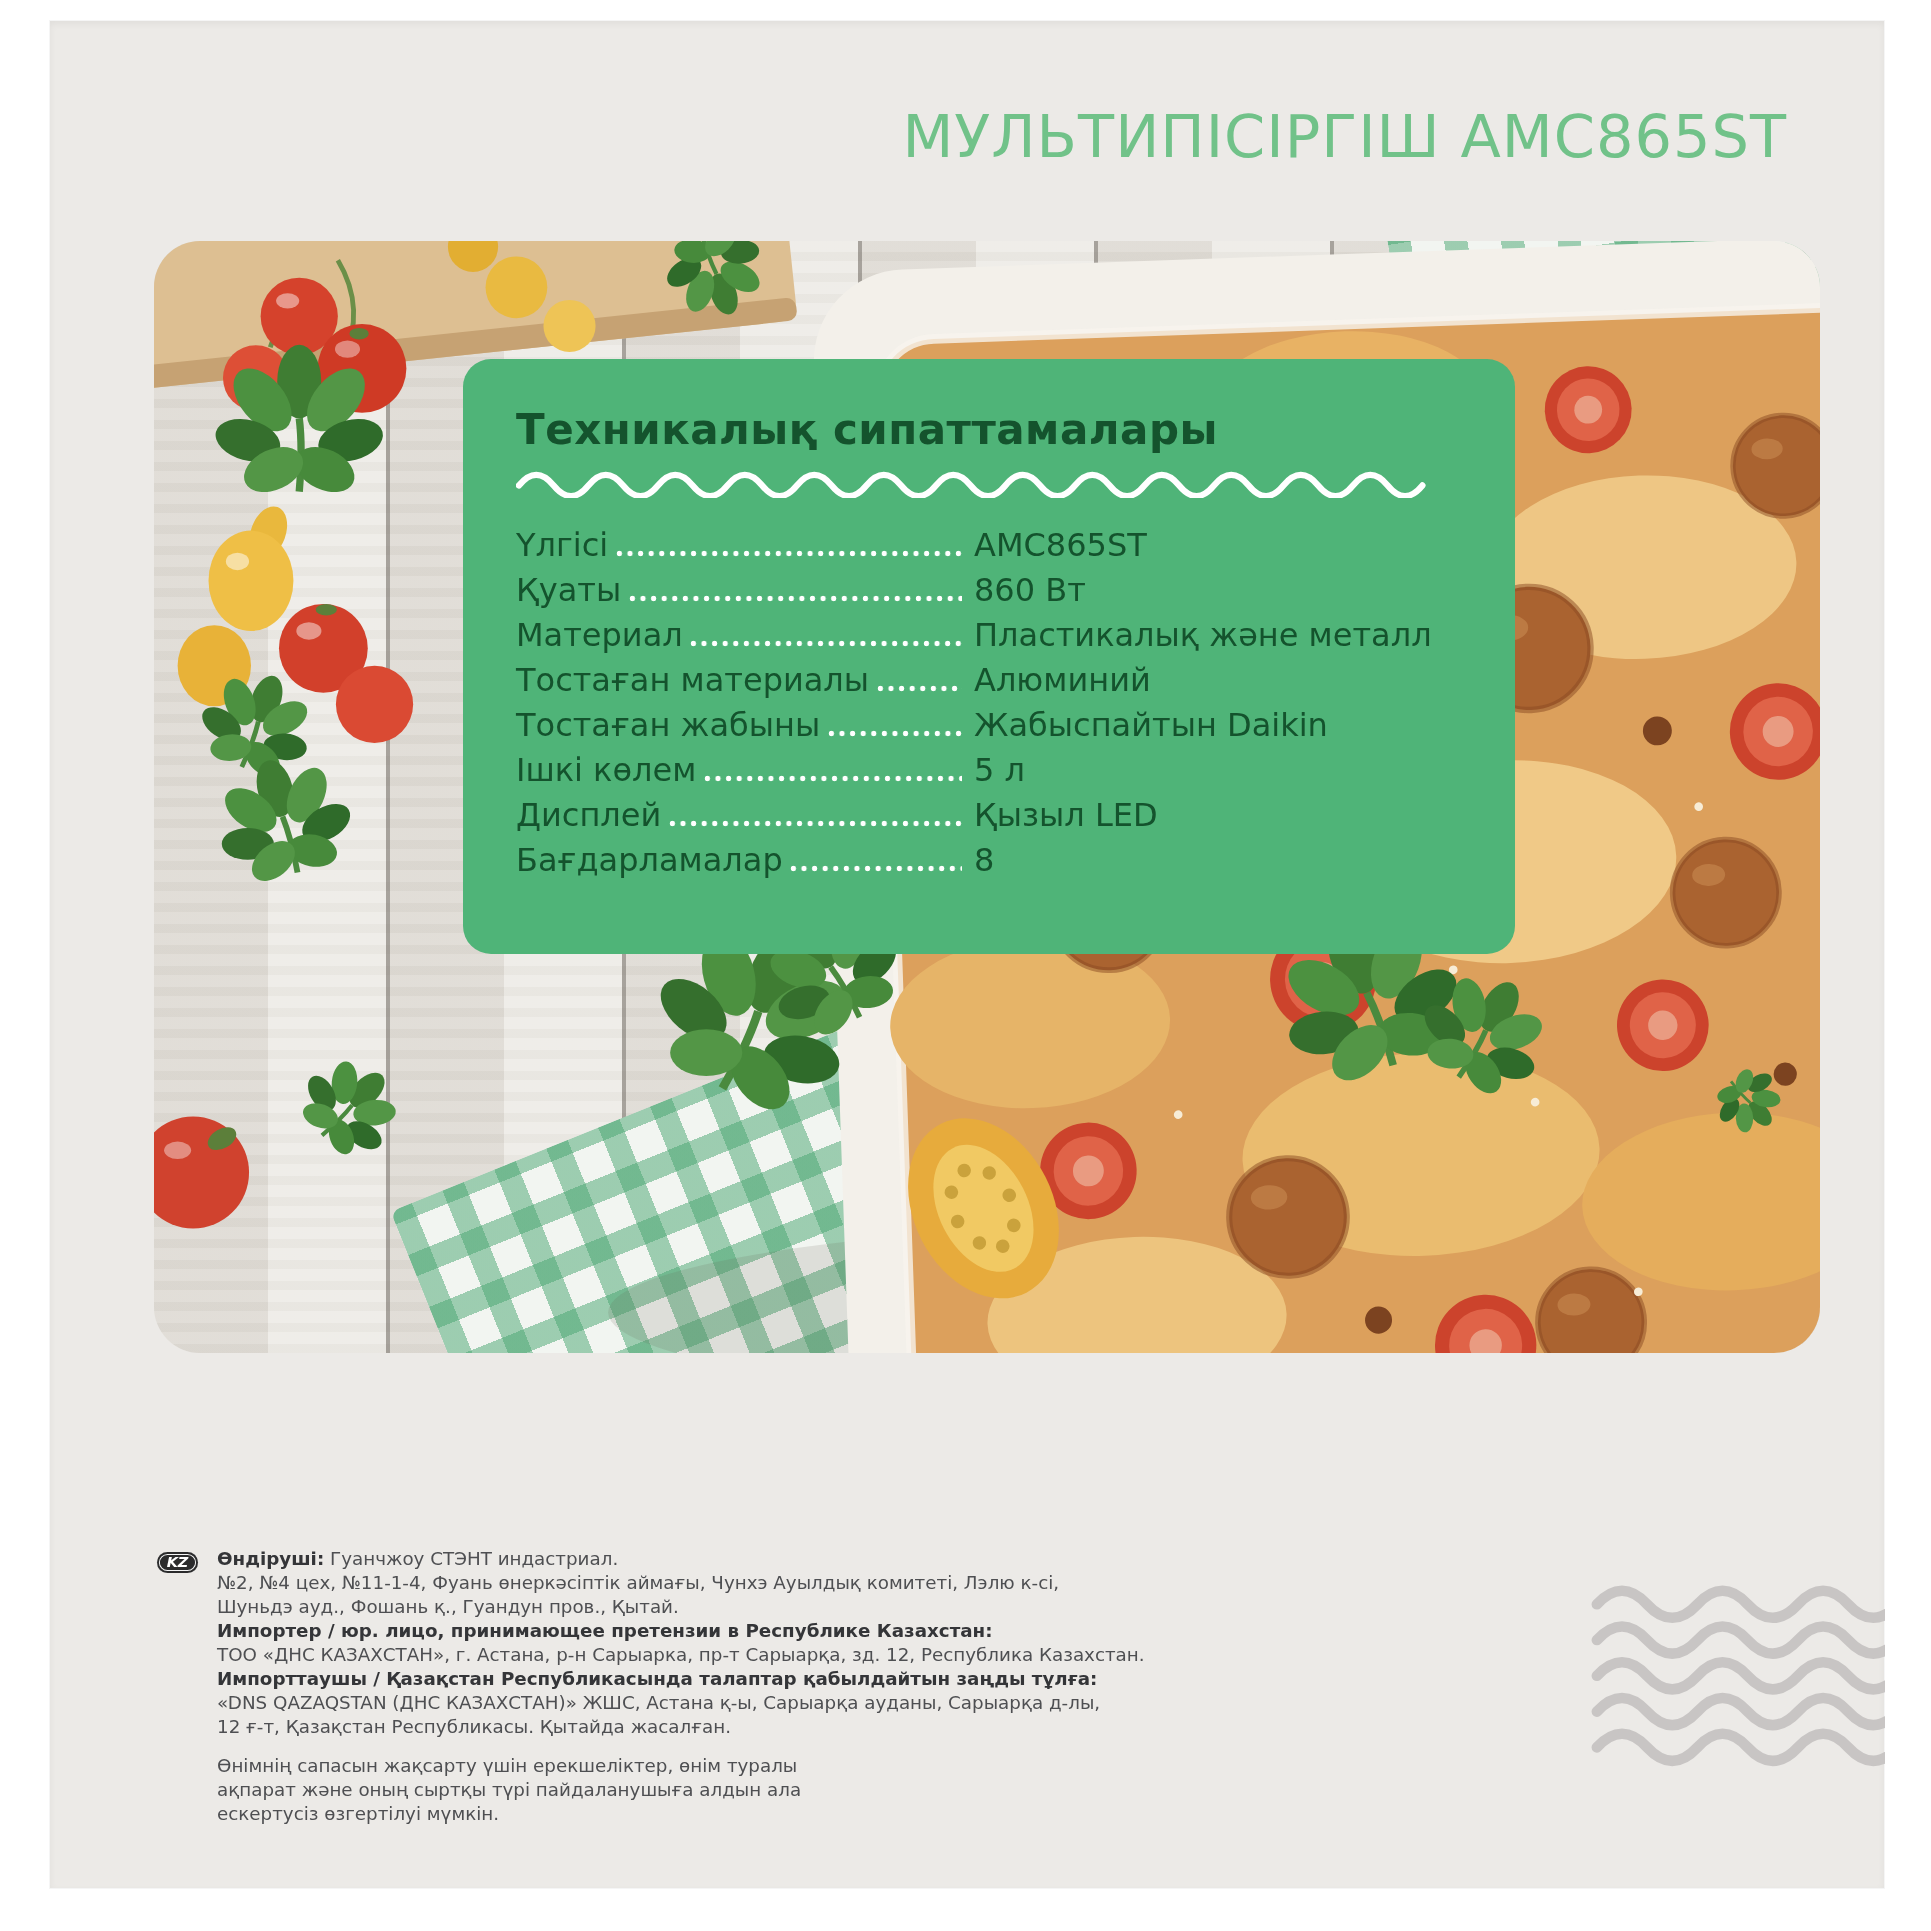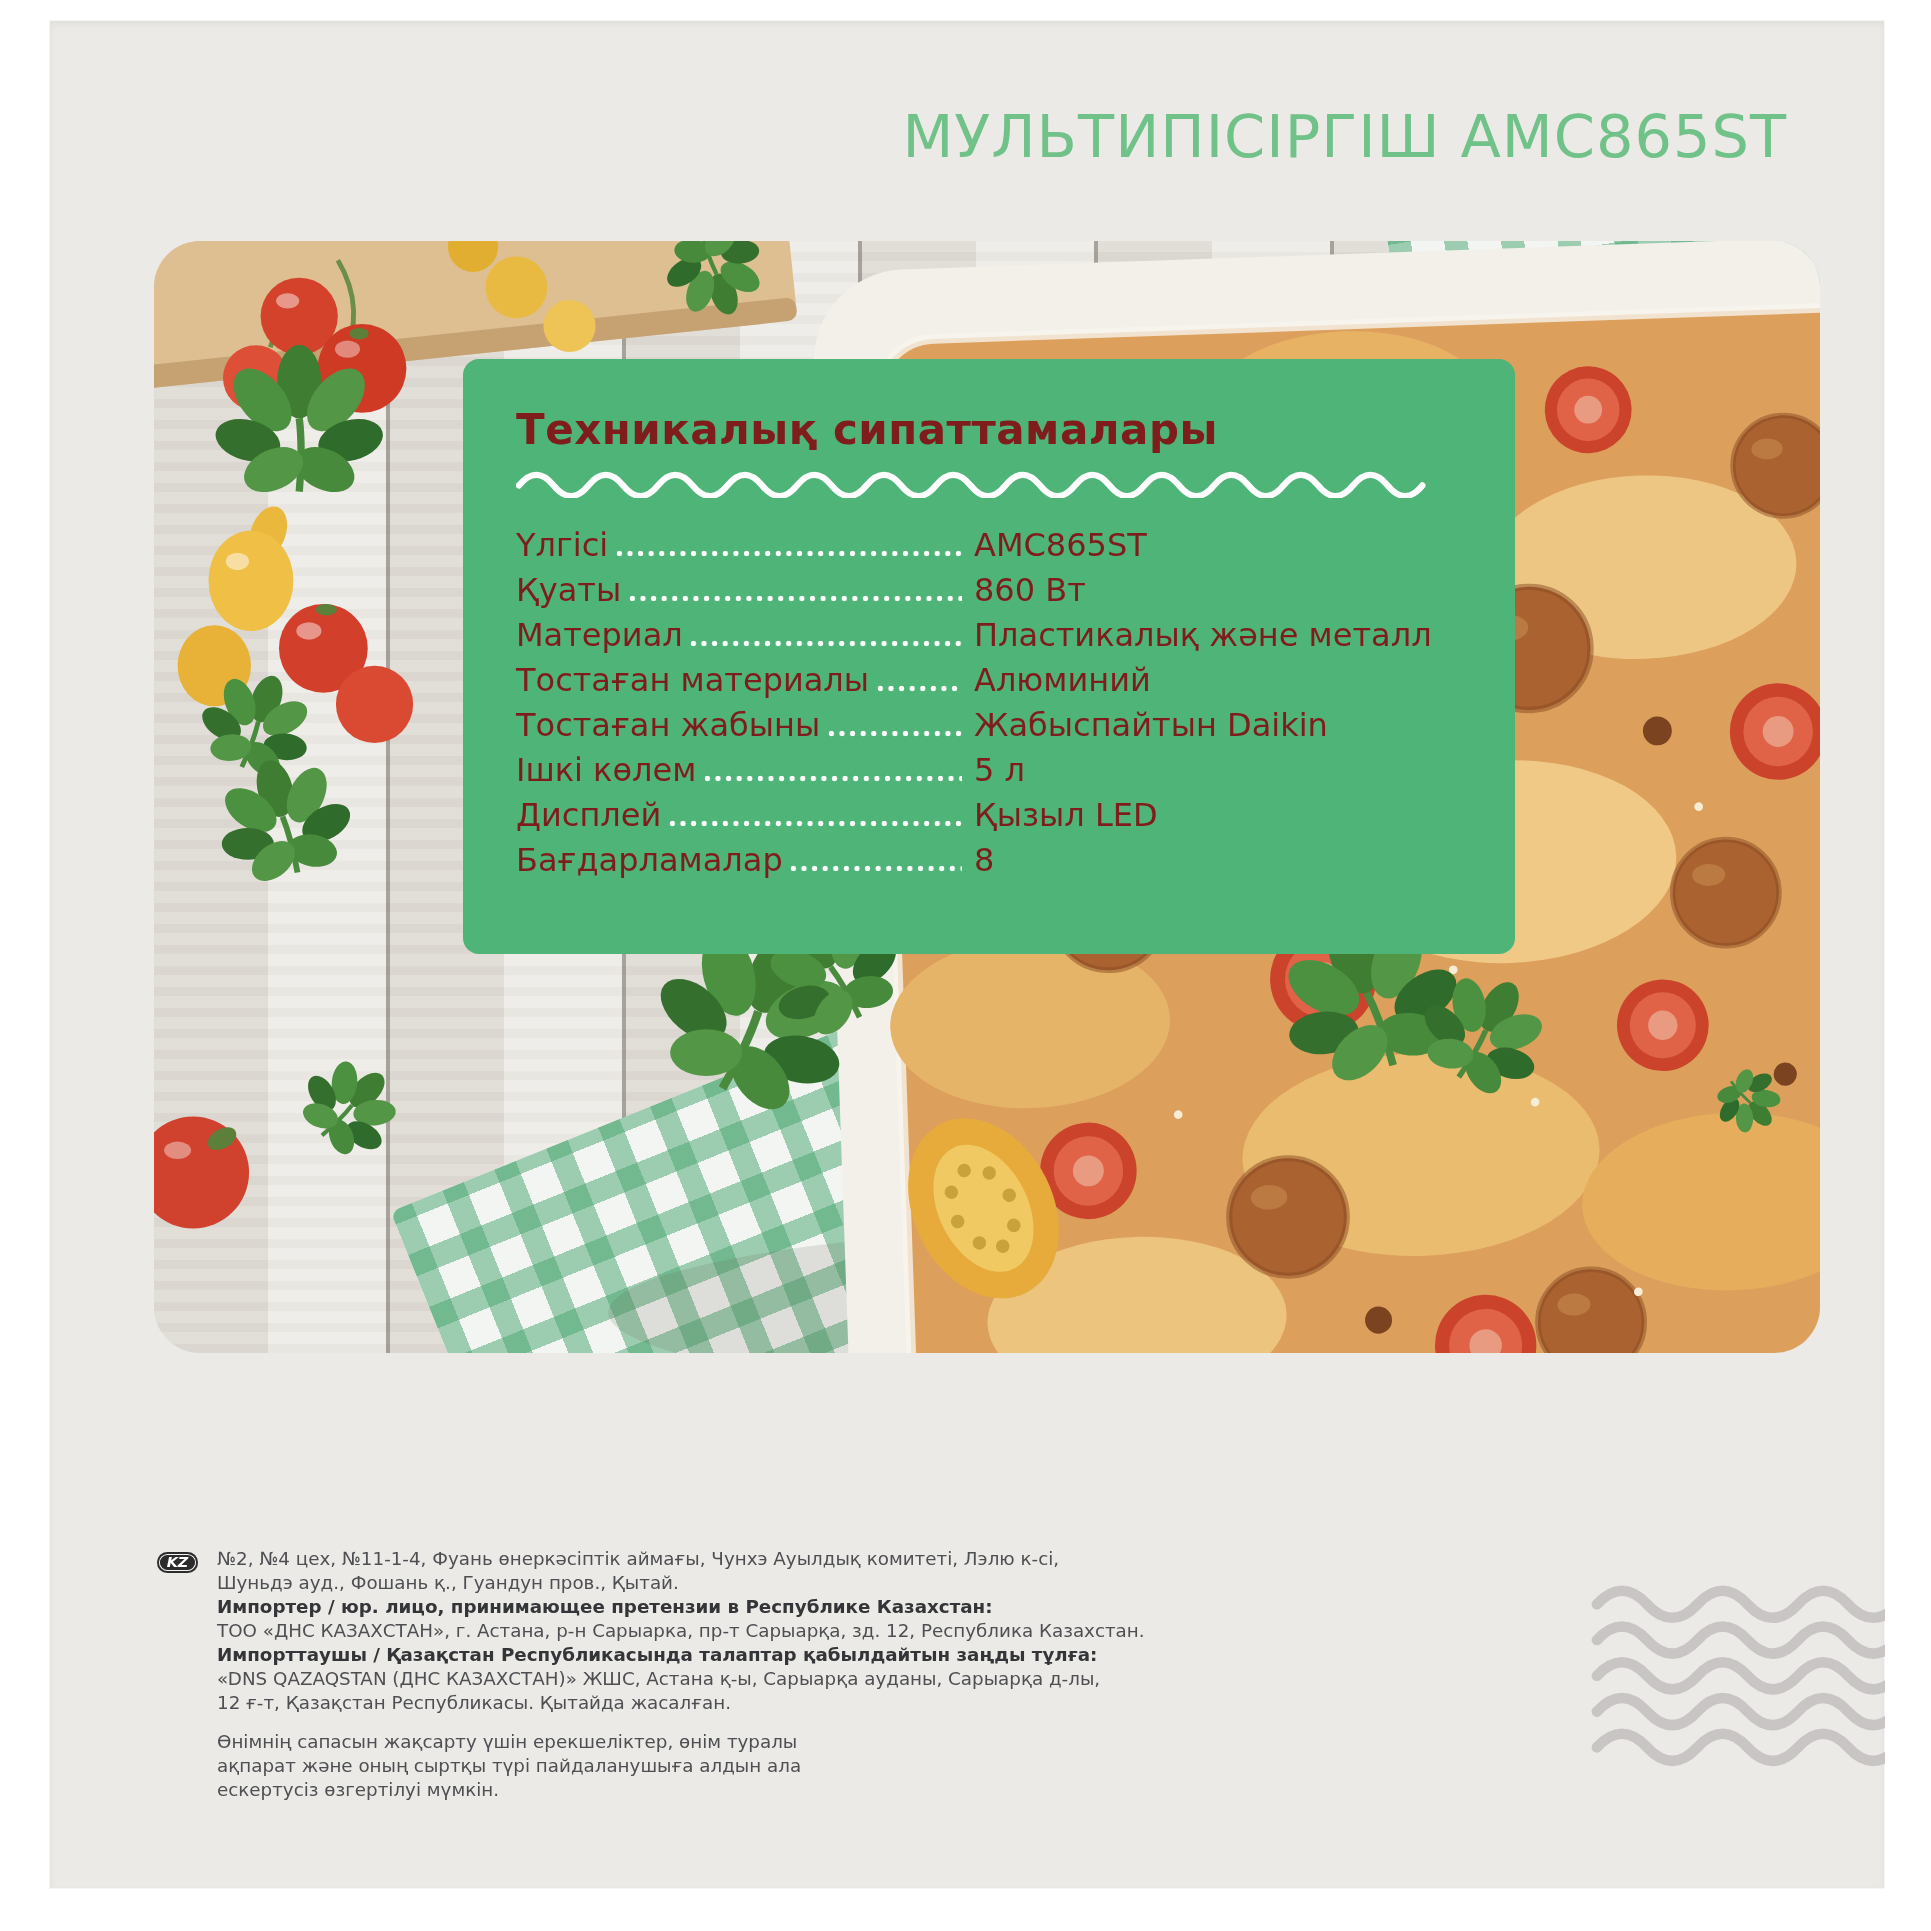--- a/index.html
+++ b/index.html
@@ -22,21 +22,21 @@
   .cloth{position:absolute;z-index:1;border-radius:9.7px;
     background:
       repeating-linear-gradient(0deg, rgba(72,165,112,.5) 0 23px, rgba(72,165,112,0) 23px 56px),
       repeating-linear-gradient(90deg, rgba(72,165,112,.5) 0 23px, rgba(72,165,112,0) 23px 56px),
       #f2f5f1;}
   .cloth1{left:290px;top:840px;width:618px;height:406px;transform:rotate(-22deg);}
   .cloth2{left:1246px;top:-68px;width:560px;height:251px;transform:rotate(-9deg);}
   .photo svg{position:relative;z-index:2;display:block;}
   
   .panel{position:absolute;left:413px;top:338px;width:1052px;height:595px;z-index:5;
-    background:#4fb478;border-radius:16px;box-sizing:border-box;padding:46px 53px;color:#7f1d1d;}
+    background:#4fb478;border-radius:28px;box-sizing:border-box;padding:46px 53px;color:#14532d;}
   .panel h2{margin:0 0 15.4px 0;font-size:42px;font-weight:bold;letter-spacing:0.5px;}
   .panel .divider{display:block;margin:0 0 21px 0;}
   .spec-row{display:flex;align-items:flex-end;height:45px;font-size:32px;}
   .spec-row .lbl{white-space:nowrap;}
   .spec-row .dots{flex:1 1 auto;height:6.8px;margin:0 11.6px 7.7px 7.7px;align-self:flex-end;
     background-image:radial-gradient(circle at 3.4px 3.4px, #ffffff 2.4px, rgba(255,255,255,0) 3px);
     background-size:10.6px 6.8px;background-repeat:repeat-x;}
   .spec-row .val{flex:0 0 488px;white-space:nowrap;margin-top:48px;}
   
   .kz-badge{position:absolute;left:107px;top:1531px;width:41px;height:21px;background:#2b2b2c;
@@ -252,20 +252,21 @@
         </div>
       <div class="spec-row">
           <span class="lbl">Бағдарламалар</span>
           <span class="dots"></span>
           <span class="val">8</span>
         </div>
     </div>
 
     <div class="kz-badge">KZ</div>
     <div class="legal">
+      <div><span class="b">Өндіруші:</span><span> Гуанчжоу СТЭНТ индастриал.</span></div>
       <div>№2, №4 цех, №11-1-4, Фуань өнеркәсіптік аймағы, Чунхэ Ауылдық комитеті, Лэлю к-сі,</div>
       <div>Шуньдэ ауд., Фошань қ., Гуандун пров., Қытай.</div>
       <div class="b">Импортер / юр. лицо, принимающее претензии в Республике Казахстан:</div>
       <div>ТОО «ДНС КАЗАХСТАН», г. Астана, р-н Сарыарка, пр-т Сарыарқа, зд. 12, Республика Казахстан.</div>
       <div class="b">Импорттаушы / Қазақстан Республикасында талаптар қабылдайтын заңды тұлға:</div>
       <div>«DNS QAZAQSTAN (ДНС КАЗАХСТАН)» ЖШС, Астана қ-ы, Сарыарқа ауданы, Сарыарқа д-лы,</div>
       <div>12 ғ-т, Қазақстан Республикасы. Қытайда жасалған.</div>
       <div class="note">Өнімнің сапасын жақсарту үшін ерекшеліктер, өнім туралы</div>
       <div>ақпарат және оның сыртқы түрі пайдаланушыға алдын ала</div>
       <div>ескертусіз өзгертілуі мүмкін.</div>

